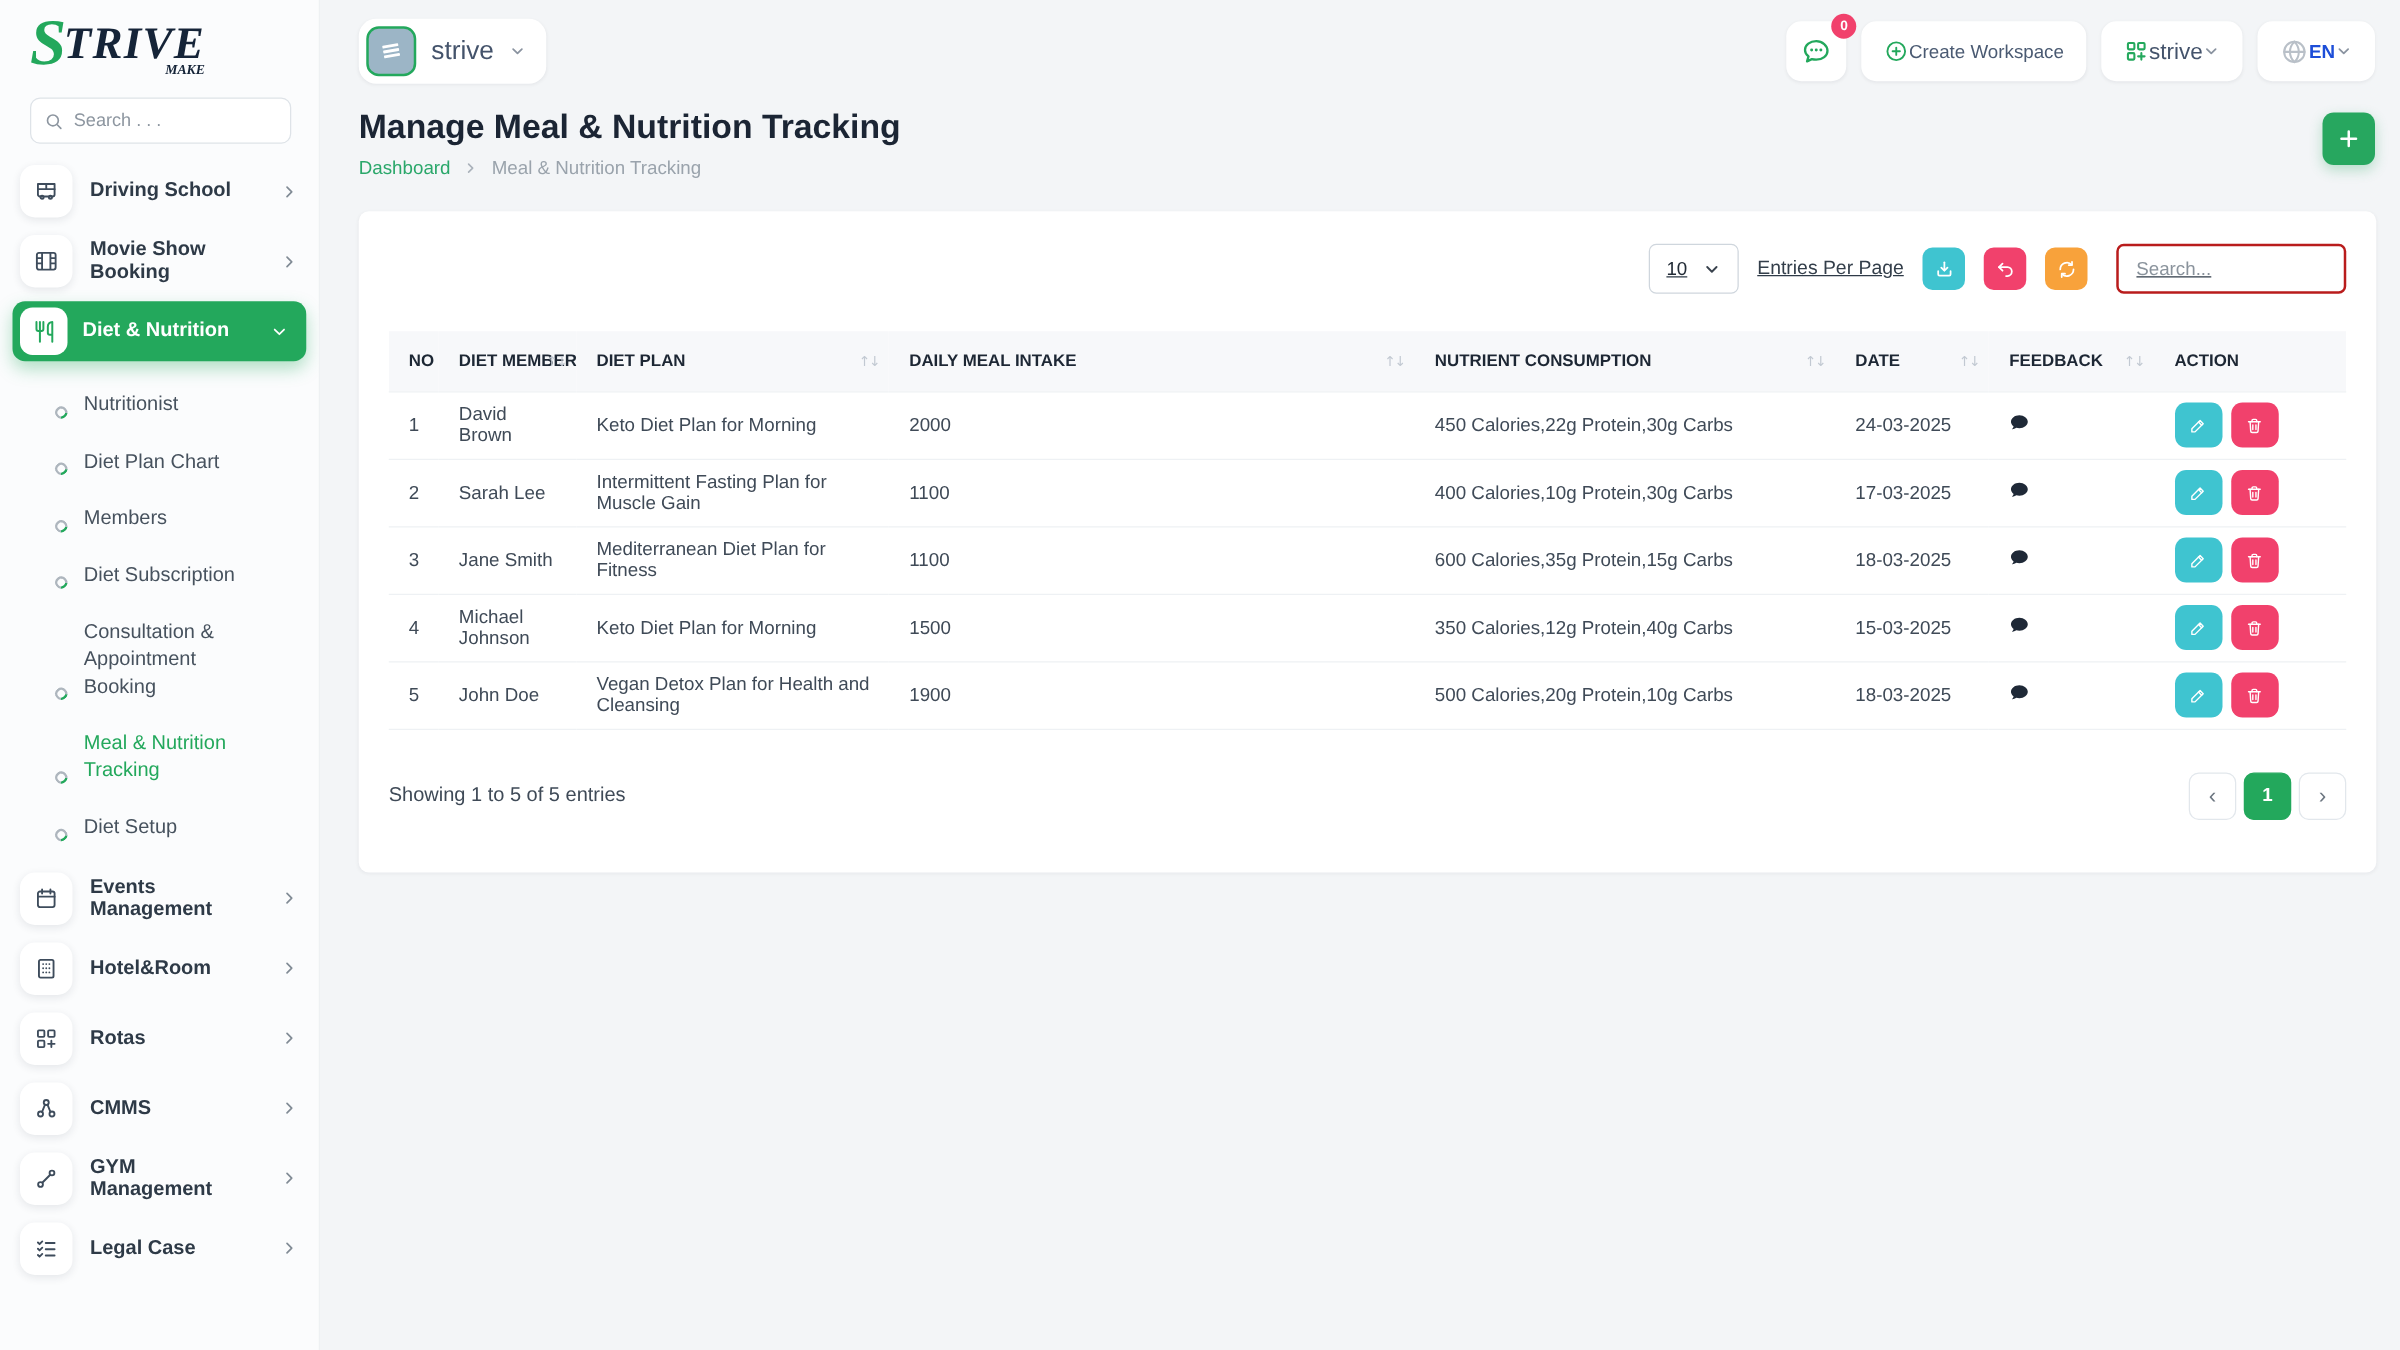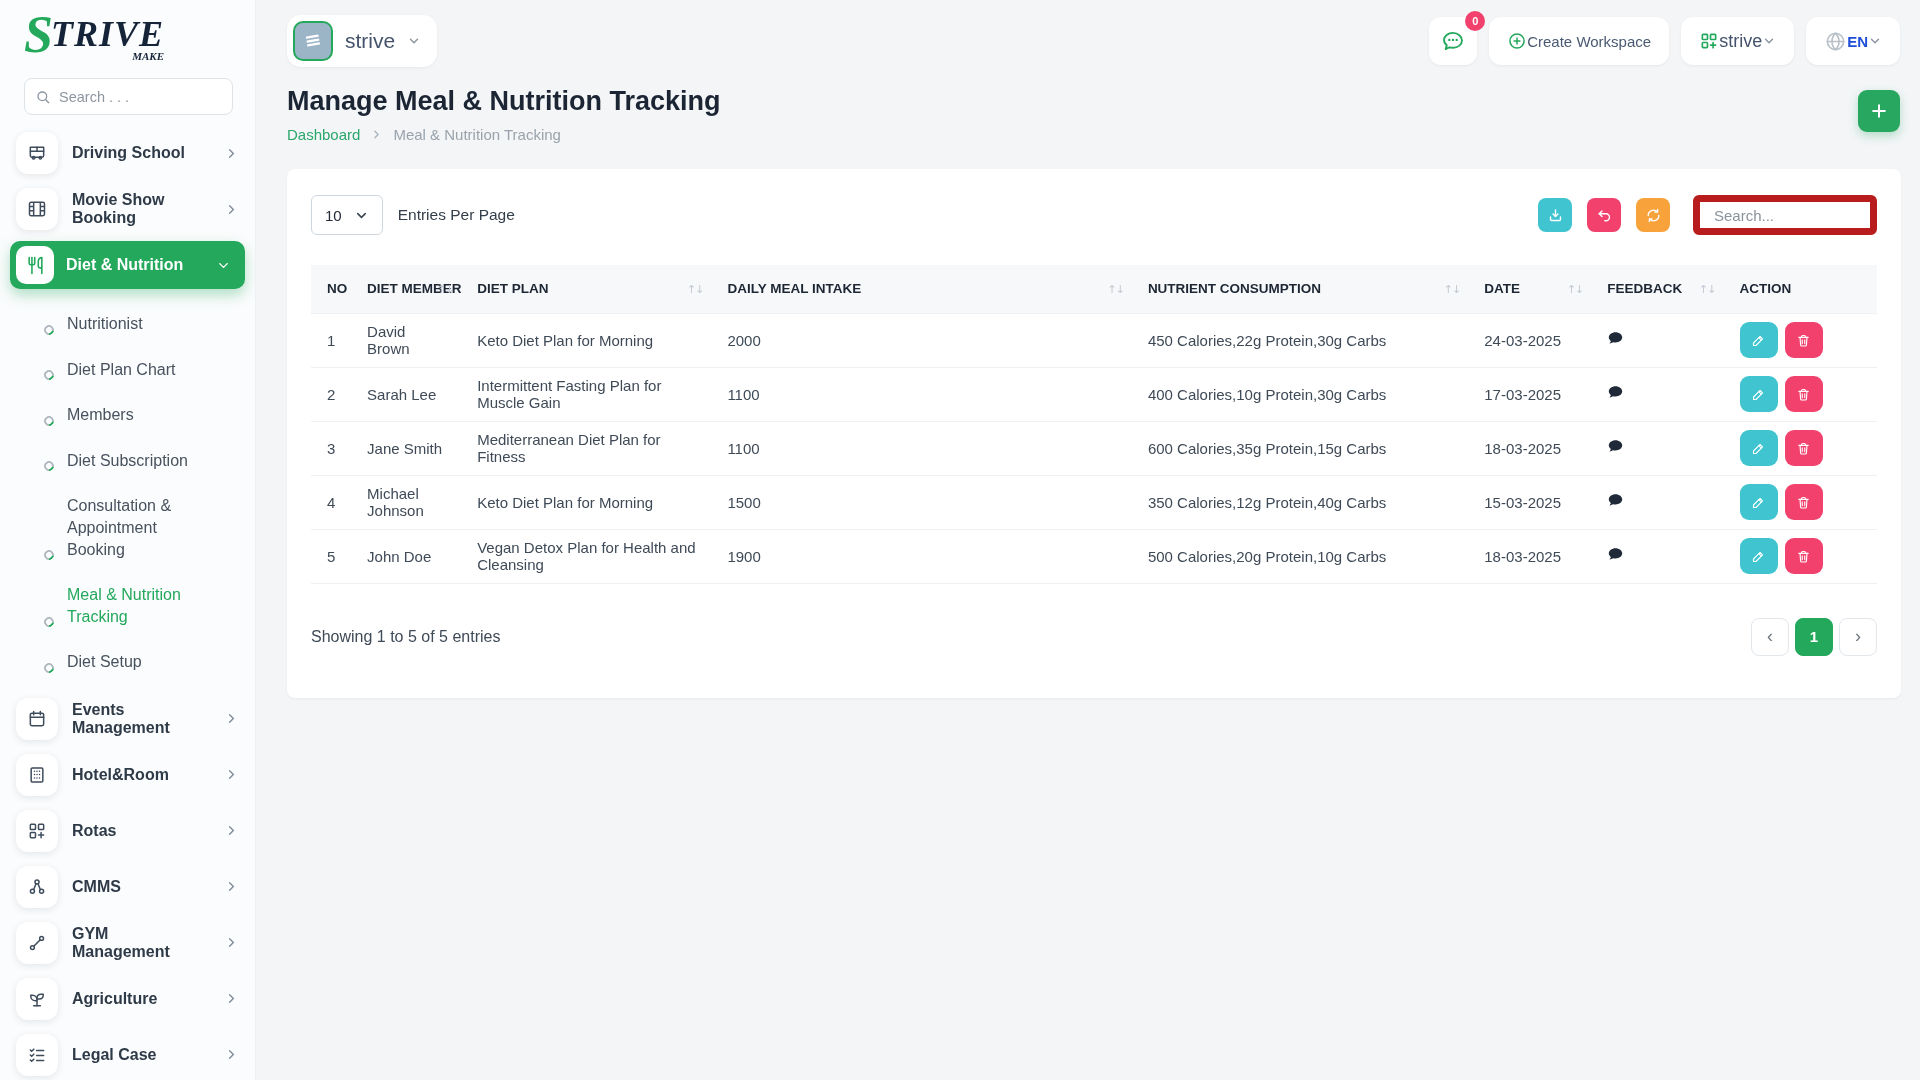--- a/index.html
+++ b/index.html
@@ -51,29 +51,29 @@
 
   .page-head { display:flex; justify-content:space-between; align-items:center; padding:16px 20px 0 31px; }
   .page-title { font-size:27px; font-weight:700; color:#1b2534; }
   .breadcrumb { margin-top:9px; display:flex; align-items:center; gap:10px; font-size:15px; }
   .bc-link { color:#2aa76a; cursor:pointer; }
   .bc-sep { color:#aab2bb; display:flex; }
   .bc-cur { color:#9aa3ac; }
   .add-btn { width:42px; height:42px; border-radius:9px; background:#27a75f; border:none; color:#fff; display:grid; place-items:center; box-shadow:0 4px 10px rgba(39,167,95,.30); cursor:pointer; align-self:flex-start; margin-top:4px; }
 
   .card { margin:26px 19px 0 31px; background:#fff; border-radius:8px; box-shadow:0 1px 3px rgba(16,24,40,.05); padding:26px 24px 42px; }
-  .controls { display:flex; justify-content:space-between; align-items:center; margin-bottom:30px; }
+  .controls { display:flex; justify-content:flex-end; align-items:center; margin-bottom:30px;text-decoration:underline; }
   .entries { display:flex; align-items:center; }
   .select { display:flex; align-items:center; gap:12px; border:1px solid #cfd6dd; border-radius:6px; height:40px; padding:0 13px; font-size:15px; color:#222b36; cursor:pointer; background:#fff; }
   .select .chev-sm { color:#39424d; }
   .entries-label { margin-left:15px; font-size:15.5px; color:#333e4a; }
   .right-controls { display:flex; align-items:center; }
   .sq-btn { width:34px; height:34px; border-radius:8px; border:none; color:#fff; display:grid; place-items:center; cursor:pointer; margin-left:15px; }
   .sq-teal { background:#3fc4d0; } .sq-pink { background:#f1416c; } .sq-orange { background:#f8a23b; }
-  .search-input { width:184px; height:40px; border:7px solid #b91c1c; border-radius:6px; padding:0 14px; font-size:15px; color:#333e4a; outline:none; margin-left:23px; font-family:inherit; }
+  .search-input { width:184px; height:40px; border:2px solid #b91c1c; border-radius:6px; padding:0 14px; font-size:15px; color:#333e4a; outline:none; margin-left:23px; font-family:inherit; }
   .search-input::placeholder { color:#8a939c; }
 
   table { width:100%; border-collapse:collapse; table-layout:fixed; }
   thead th { background:#f7f8fa; height:48px; text-align:left; padding:0 12px 0 16px; font-size:13.5px; color:#1d2734; font-weight:700; position:relative; white-space:nowrap; }
   .sort { position:absolute; right:8px; top:50%; transform:translateY(-50%); color:#c2c9d2; font-size:11px; font-weight:400; font-family:"DejaVu Sans", sans-serif; letter-spacing:-1px; }
   tbody td { height:54px; padding:0 12px 0 16px; border-top:1px solid #eef1f4; font-size:15px; color:#3f4a57; }
   tbody tr:last-child td { border-bottom:1px solid #eef1f4; }
   .fb-icon { color:#1f2937; cursor:pointer; display:inline-flex; }
   .action-cell { display:flex; gap:7px; align-items:center; }
   .btn-edit, .btn-del { width:38px; height:36px; border-radius:9px; border:none; display:grid; place-items:center; color:#fff; cursor:pointer; }
@@ -245,34 +245,20 @@
               <circle cx="17.5" cy="6.5" r="2.3"></circle>
               <path d="M8.4 15.6l7.2-7.2"></path>
             </svg>
           </span>
         <span class="nav-label">GYM Management</span>
         <svg class="nav-chev" width="15" height="15" viewBox="0 0 24 24" fill="none" stroke="currentColor" stroke-width="2.2" stroke-linecap="round" stroke-linejoin="round">
             <path d="M9 6l6 6-6 6"></path>
           </svg>
       </div>
 
-      <div class="nav-item">
-        <span class="icon-box">
-            <svg width="20" height="20" viewBox="0 0 24 24" fill="none" stroke="currentColor" stroke-width="1.8" stroke-linecap="round" stroke-linejoin="round">
-              <path d="M12 20v-7"></path>
-              <path d="M12 13c0-3.2-2.3-5.5-5.5-5.5H4.5v.9c0 3.2 2.3 5.6 5.5 5.6h2"></path>
-              <path d="M12 11c0-2.8 1.9-4.6 4.7-4.6h2.8v.9c0 2.8-1.9 4.7-4.7 4.7H12"></path>
-              <path d="M8 20h8"></path>
-            </svg>
-          </span>
-        <span class="nav-label">Agriculture</span>
-        <svg class="nav-chev" width="15" height="15" viewBox="0 0 24 24" fill="none" stroke="currentColor" stroke-width="2.2" stroke-linecap="round" stroke-linejoin="round">
-            <path d="M9 6l6 6-6 6"></path>
-          </svg>
-      </div>
 
       <div class="nav-item">
         <span class="icon-box">
             <svg width="20" height="20" viewBox="0 0 24 24" fill="none" stroke="currentColor" stroke-width="1.8" stroke-linecap="round" stroke-linejoin="round">
               <path d="M4 6l1.6 1.6L8.2 5"></path>
               <path d="M4 12l1.6 1.6L8.2 11"></path>
               <path d="M4 18l1.6 1.6L8.2 17"></path>
               <path d="M11.5 6.5H20M11.5 12.5H20M11.5 18.5H20"></path>
             </svg>
           </span>

